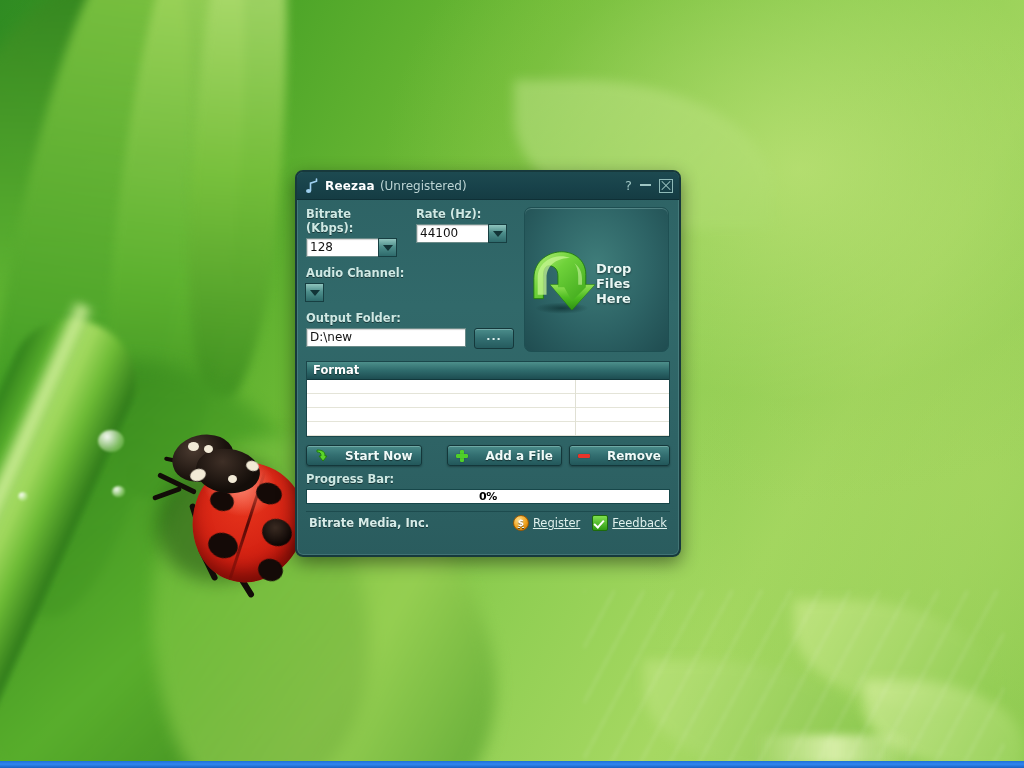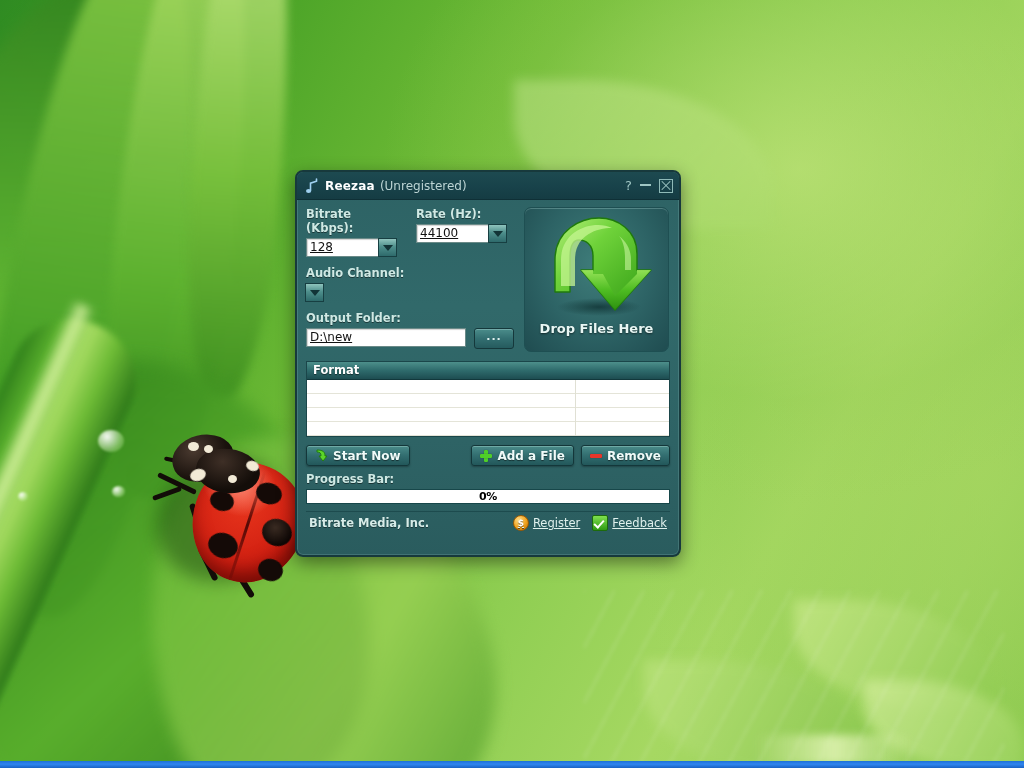--- a/index.html
+++ b/index.html
@@ -213,21 +213,20 @@
 
   
   #settings-col { width: 210px; flex: none; }
   .field { display: flex; align-items: stretch; }
   .txt {
     background: #ffffff; color: #111; border: 1px solid #6a8a88;
     font-size: 12px; height: 19px; line-height: 19px;
     padding: 0 3px; box-sizing: border-box;
     font-family: "DejaVu Sans", sans-serif;
     box-shadow: inset 1px 1px 1px rgba(0,0,0,.18);
-    text-decoration: underline;
   }
   .ddbtn {
     width: 19px; height: 19px; box-sizing: border-box; flex: none;
     background: linear-gradient(180deg, #8fc4bd 0%, #4e8f8c 45%, #2e6a6b 100%);
     border: 1px solid #173f42;
     display: flex; align-items: center; justify-content: center;
     margin-left: -1px;
   }
   .ddbtn i {
     display:block; width: 0; height: 0; border-left: 5px solid transparent;
@@ -249,21 +248,21 @@
     letter-spacing: 1px; padding-bottom: 4px;
   }
   .gap { height: 9px; }
 
   
   #dropzone {
     width: 145px; height: 145px; margin-left: 8px; flex: none;
     border: 1px solid #1e4f52; border-radius: 7px;
     background: radial-gradient(ellipse at 50% 40%, #3f7d7a 0%, #2d6365 55%, #1f4c50 100%);
     box-shadow: inset 0 1px 0 rgba(175,220,215,.3);
-    display: flex; flex-direction: column; align-items: center; justify-content: flex-start;
+    display: flex; flex-direction: row; align-items: center; justify-content: flex-start;
     padding-top: 6px; box-sizing: border-box;
   }
   #drop-label {
     font-size: 13px; font-weight: bold; color: #e9f7f4;
     text-shadow: 0 1px 2px rgba(0,0,0,.55); margin-top: 2px;
   }
 
   
   #filelist-wrap { margin-top: 9px; }
   #filelist {
@@ -288,21 +287,21 @@
     position: absolute; left: 268px; top: 0; bottom: 0; width: 1px; background: #e0e0d4;
   }
 
   
   #btnrow { display: flex; align-items: center; margin-top: 8px; }
   .btn {
     height: 21px; box-sizing: border-box;
     background: linear-gradient(180deg, #4a8b89 0%, #336f71 48%, #22575a 100%);
     border: 1px solid #14373a; border-radius: 3px;
     color: #f0fbf9; font-size: 12px; font-weight: bold;
-    display: inline-flex; align-items: center; gap: 5px;
+    display: inline-flex; align-items: center; gap: 17px;
     padding: 0 8px;
     box-shadow: inset 0 1px 0 rgba(185,228,222,.35), 0 1px 2px rgba(0,0,0,.3);
     text-shadow: 0 1px 1px rgba(0,0,0,.5);
     white-space: nowrap;
   }
   #btn-spacer { flex: 1; }
   #btn-addfile { margin-right: 7px; }
   .plus-icon { position: relative; width: 12px; height: 12px; flex: none; }
   .plus-icon::before, .plus-icon::after {
     content:""; position:absolute; background: #4fcf29; border-radius: 1px;

